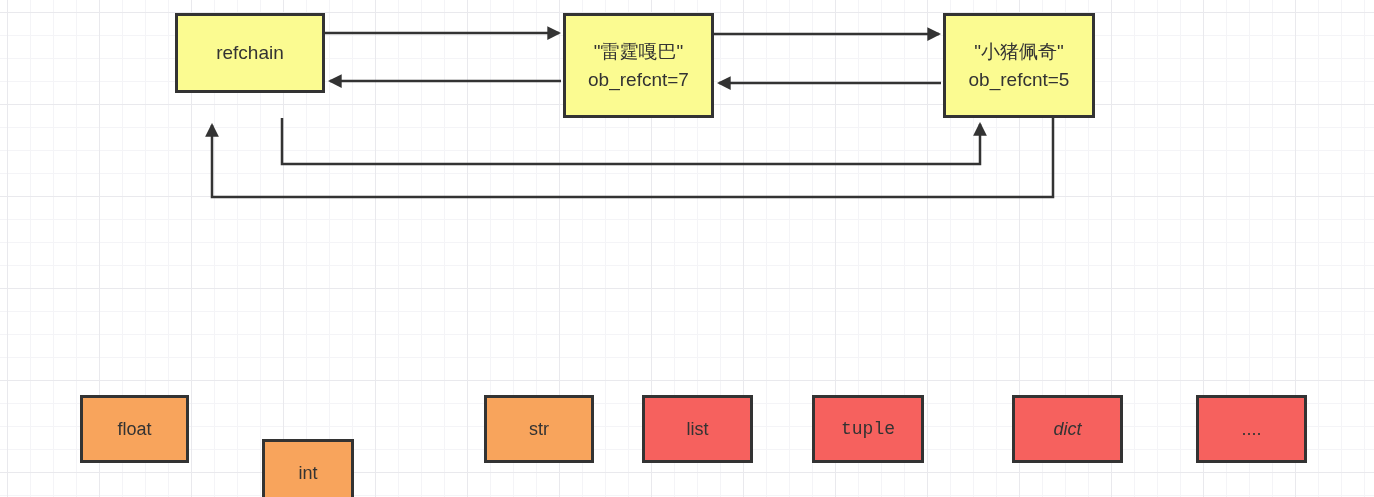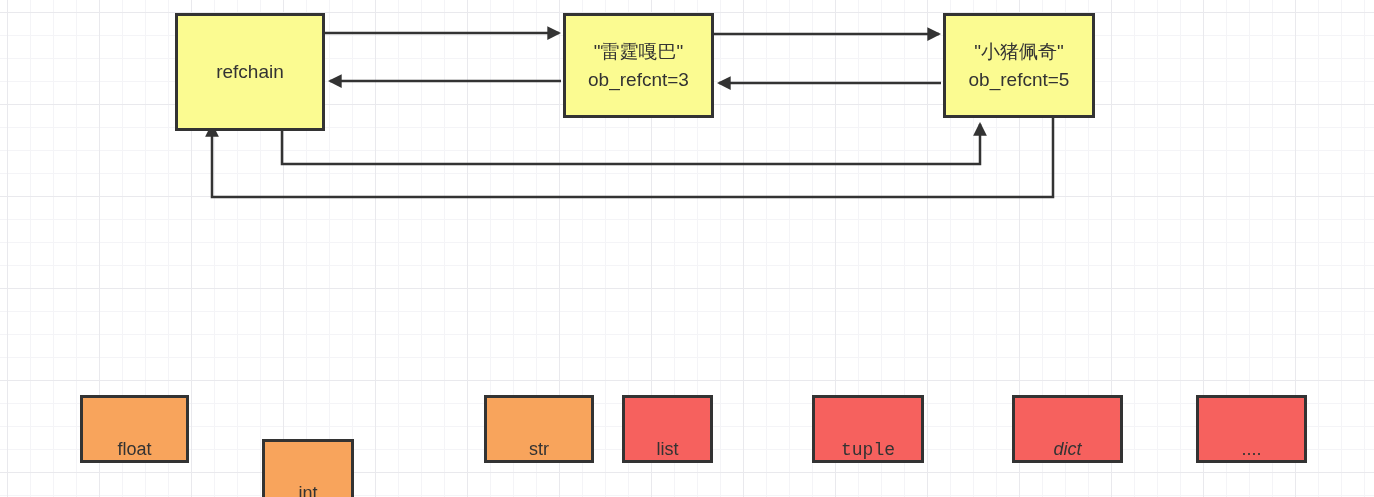--- a/index.html
+++ b/index.html
@@ -46,21 +46,21 @@
   }
   .node .line { display: block; white-space: nowrap; }
   .typebox {
     position: absolute;
     box-sizing: border-box;
     top: 395px;
     height: 68px;
     border: 3px solid #333333;
     color: #333333;
     display: flex;
-    align-items: flex-end;
+    align-items: center;
     justify-content: center;
     font-size: 18px;
     white-space: nowrap;
   }
   .typebox.orange { background: #f8a45c; }
   .typebox.red    { background: #f6615e; }
 </style>
 </head>
 <body>
 
@@ -75,47 +75,47 @@
     <g fill="none" stroke="#333333" stroke-width="2.5" stroke-linejoin="miter">
       <path d="M 325 33 H 559" marker-end="url(#arrowhead)"></path>
       <path d="M 561 81 H 330" marker-end="url(#arrowhead)"></path>
       <path d="M 714 34 H 939" marker-end="url(#arrowhead)"></path>
       <path d="M 941 83 H 719" marker-end="url(#arrowhead)"></path>
       <path d="M 282 118 V 164 H 980 V 124" marker-end="url(#arrowhead)"></path>
       <path d="M 1053 118 V 197 H 212 V 125" marker-end="url(#arrowhead)"></path>
     </g>
   </svg>
 
-  <div class="node" style="left:175px; top:13px; width:150px; height:118px;">
+  <div class="node" style="left:175px; top:13px; width:150px; height:80px;">
     <span class="line">refchain</span>
   </div>
 
   <div class="node" style="left:563px; top:13px; width:151px; height:105px;">
     <span class="line">"雷霆嘎巴"</span>
-    <span class="line">ob_refcnt=3</span>
+    <span class="line">ob_refcnt=7</span>
   </div>
 
   <div class="node" style="left:943px; top:13px; width:152px; height:105px;">
     <span class="line">"小猪佩奇"</span>
     <span class="line">ob_refcnt=5</span>
   </div>
 
   <div class="typebox orange" style="left:80px; width:109px;">
     <span>float</span>
   </div>
 
   <div class="typebox orange" style="left:262px; width:92px;margin-top:44px;">
     <span>int</span>
   </div>
 
   <div class="typebox orange" style="left:442px; width:110px;margin-left:42px;">
     <span>str</span>
   </div>
 
-  <div class="typebox red" style="left:622px; width:91px;">
+  <div class="typebox red" style="left:642px; width:111px;">
     <span>list</span>
   </div>
 
   <div class="typebox red" style="left:812px; width:112px;font-family:Liberation Mono, monospace;">
     <span>tuple</span>
   </div>
 
   <div class="typebox red" style="left:1012px; width:111px;font-style:italic;">
     <span>dict</span>
   </div>

